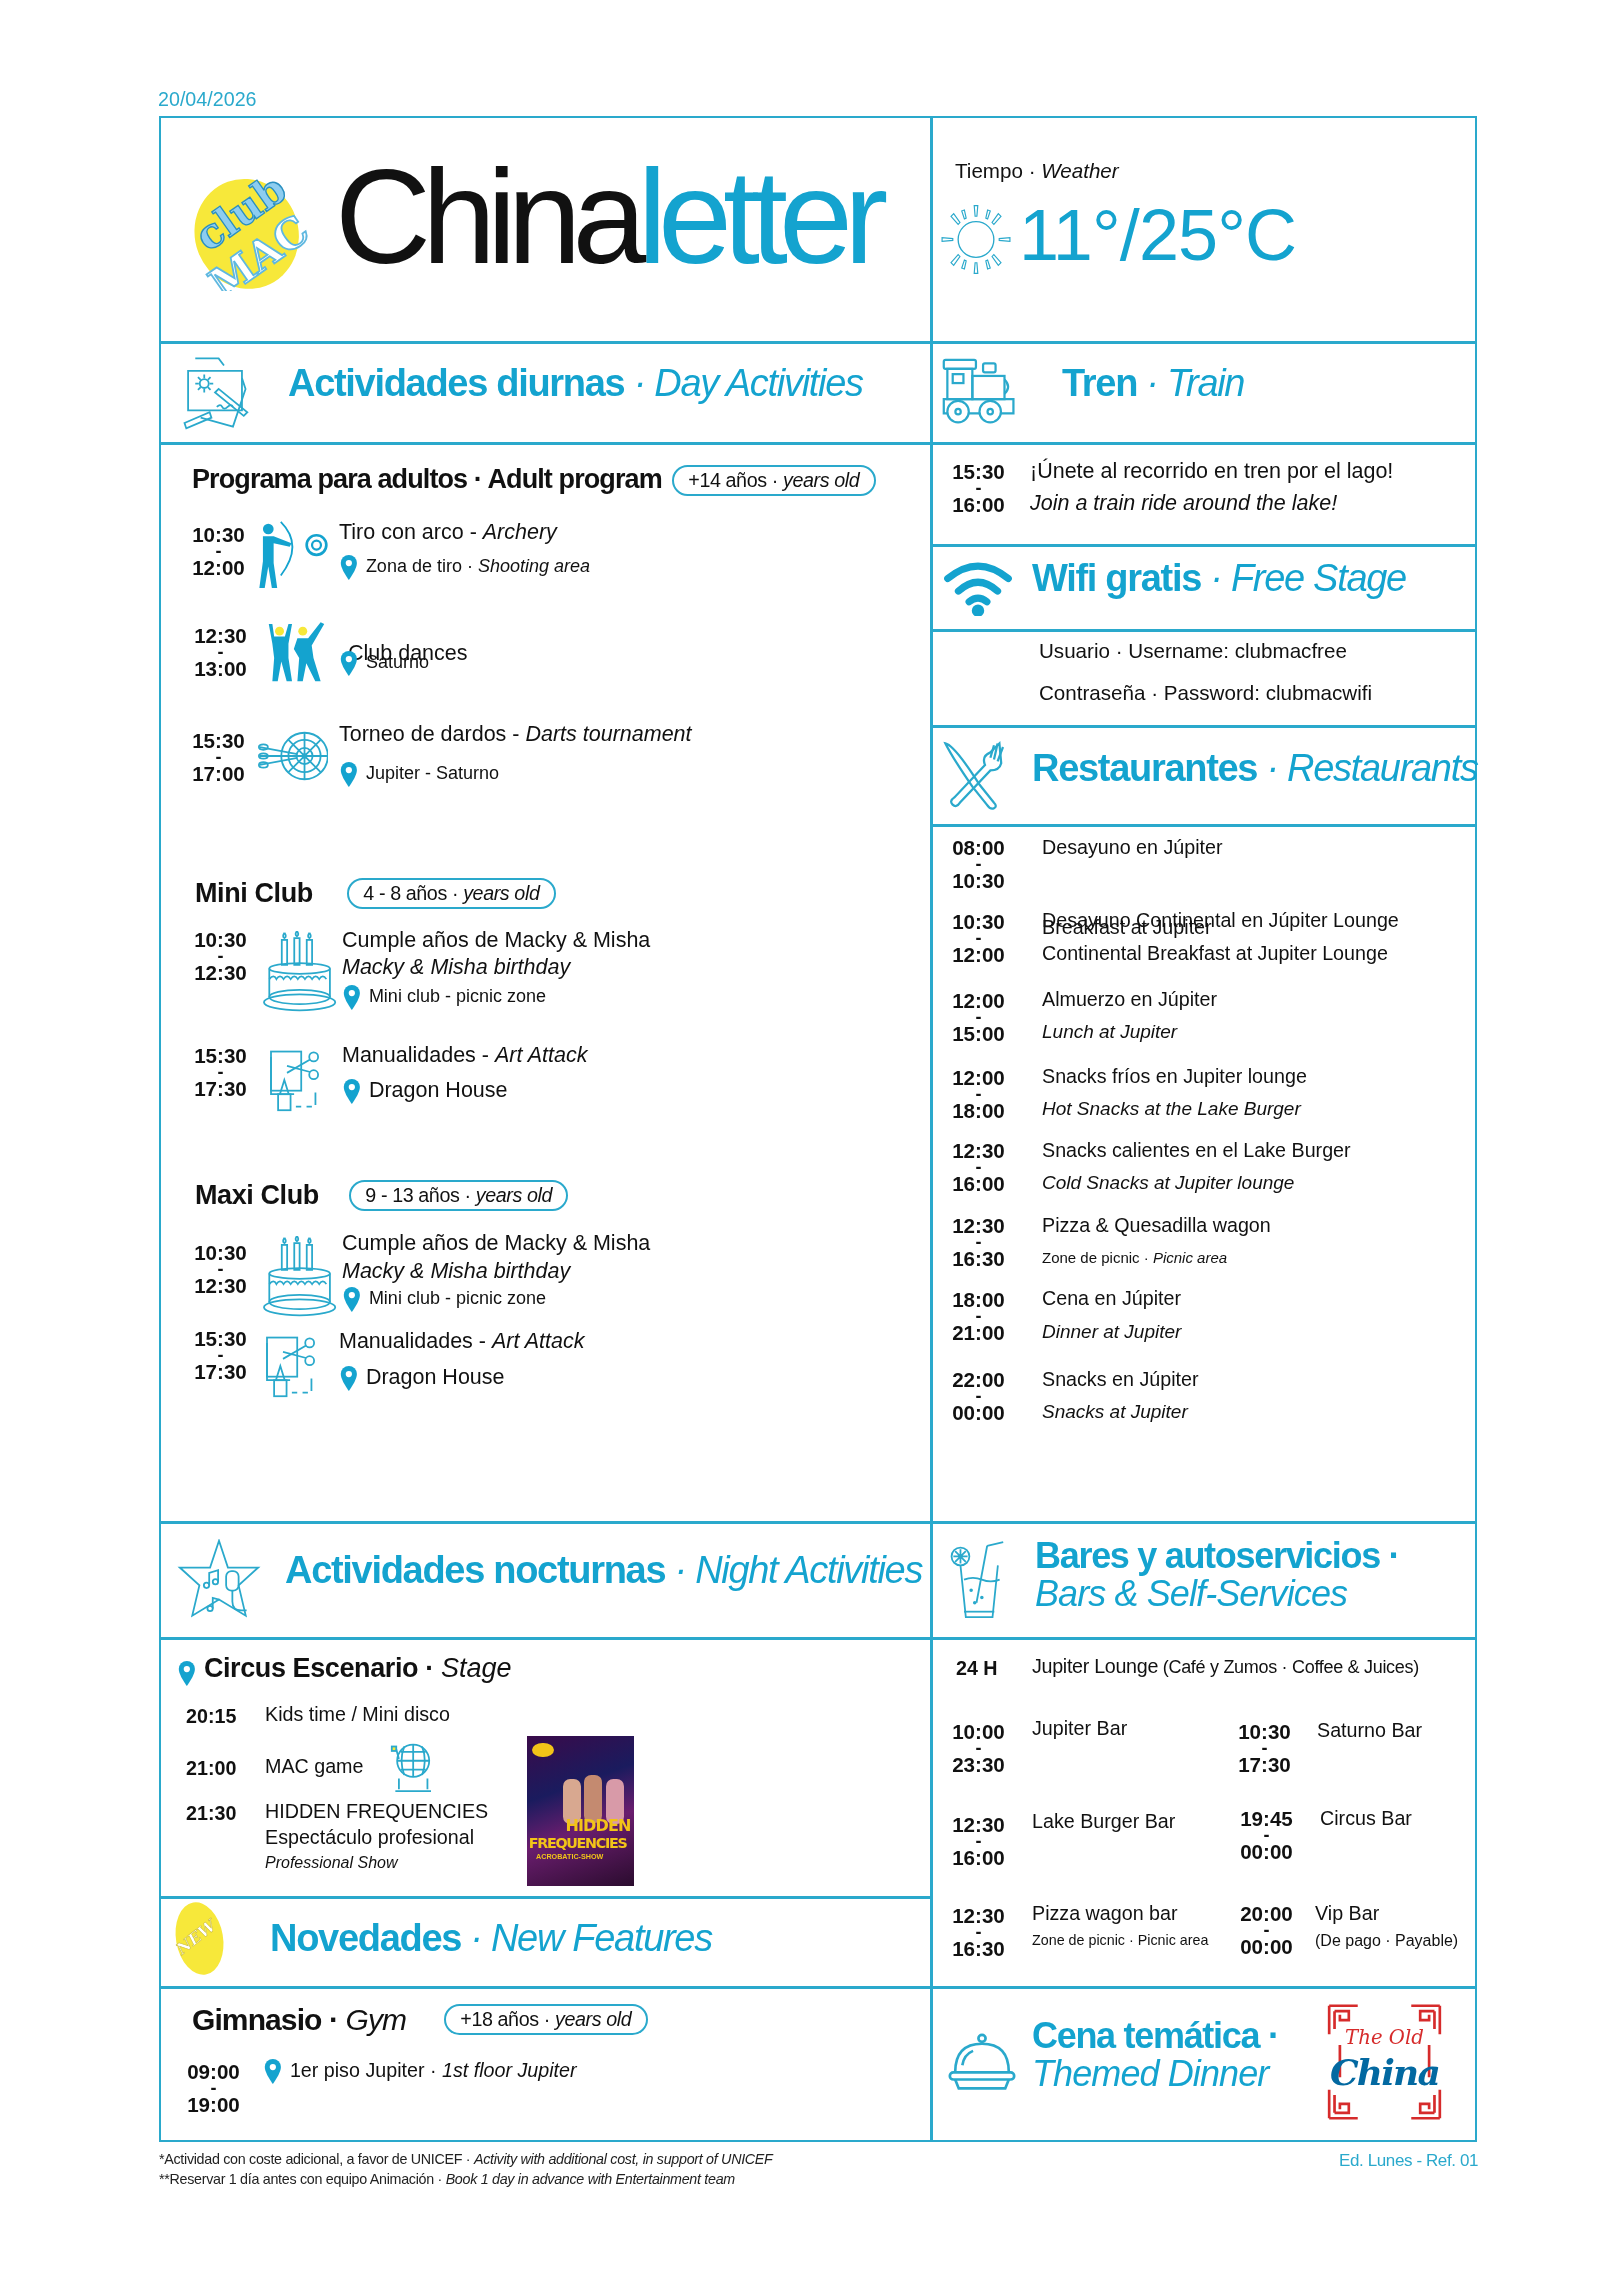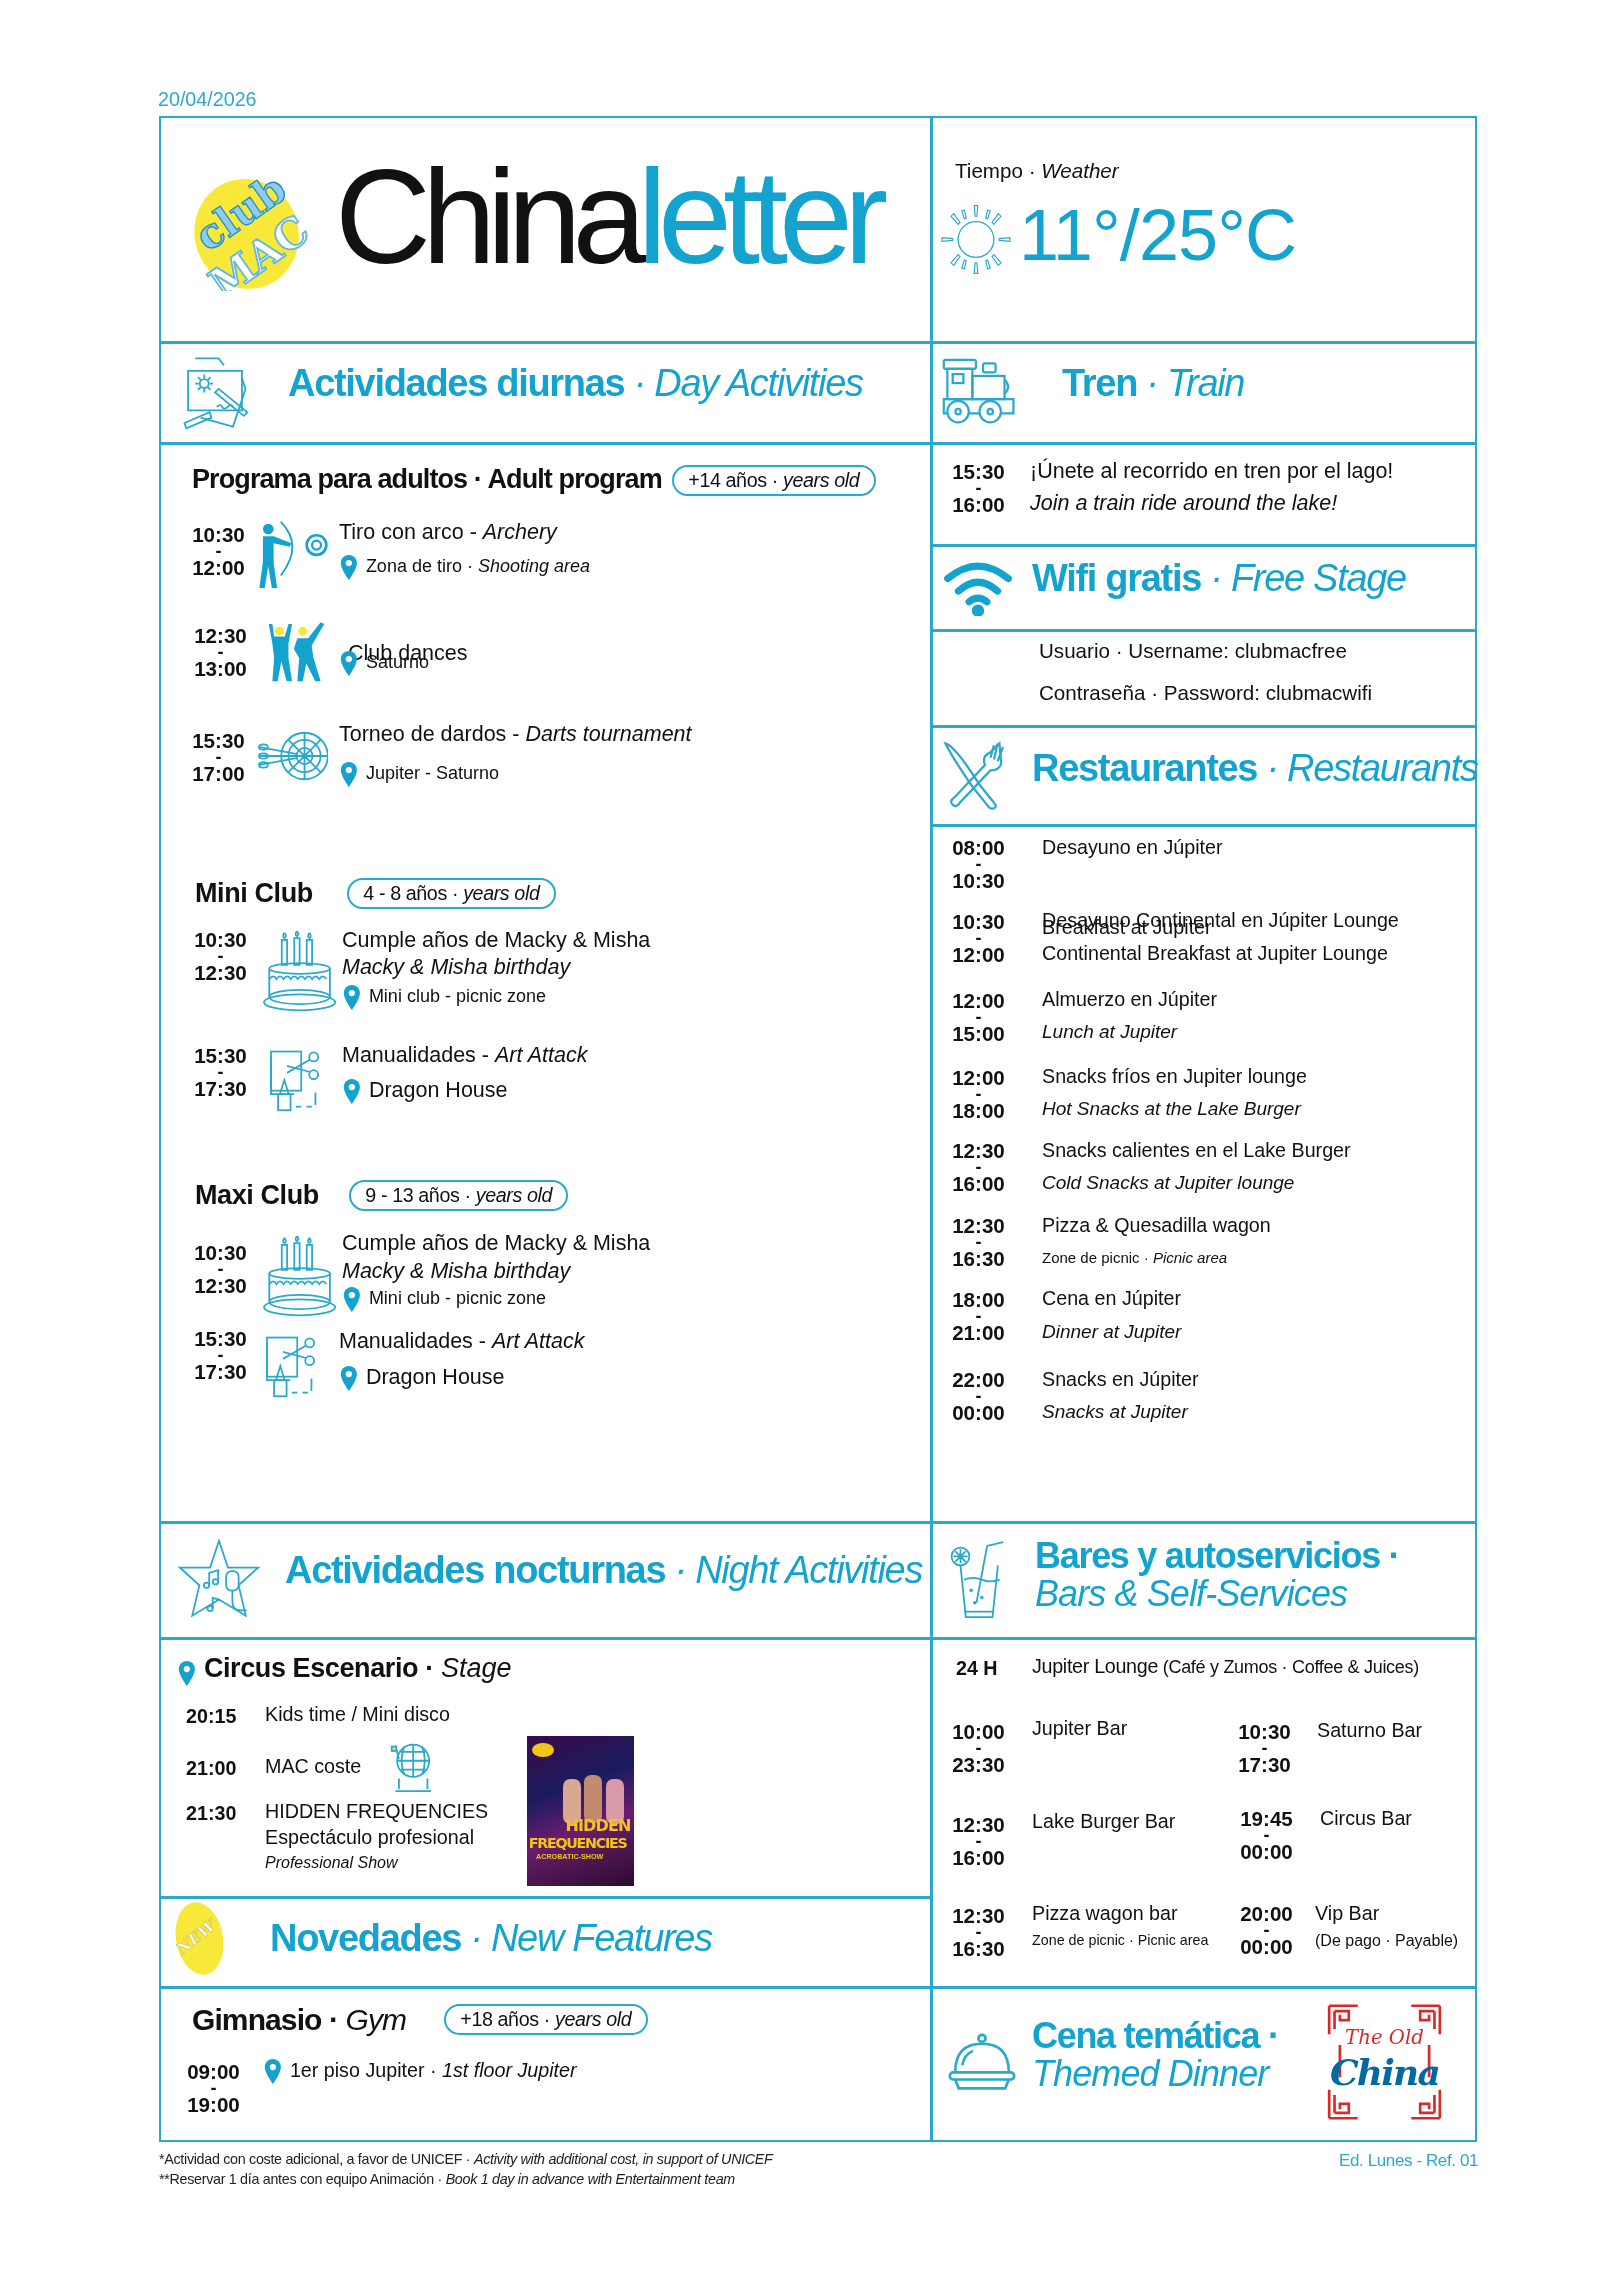--- a/index.html
+++ b/index.html
@@ -358,21 +358,21 @@
   <svg class="pin" viewBox="0 0 22 30">
       <path d="M11 1a9 9 0 0 0-9 9c0 7 9 19 9 19s9-12 9-19a9 9 0 0 0-9-9z" fill="#14a3cf"></path>
       <circle cx="11" cy="10" r="3.5" fill="#fff"></circle>
     </svg><span class="b" style="font-size:27px; letter-spacing:-0.4px;">Circus Escenario · </span><span class="i" style="font-size:27px;">Stage</span>
 </div>
 
 <div class="abs b" style="left:186px; top:1705px; font-size:19.7px;">20:15</div>
 <div class="abs txt" style="left:265px; top:1700px; font-size:19.7px;">Kids time / Mini disco</div>
 
 <div class="abs b" style="left:186px; top:1757px; font-size:19.7px;">21:00</div>
-<div class="abs txt" style="left:265px; top:1752px; font-size:19.7px;">MAC coste</div>
+<div class="abs txt" style="left:265px; top:1752px; font-size:19.7px;">MAC game</div>
 <div class="abs" style="left:390px; top:1741px;">
   <svg width="41" height="52" viewBox="0 0 46 58" fill="none" stroke="#2aa9cc" stroke-width="2">
     <circle cx="26" cy="22" r="18"></circle>
       <path d="M8 22h36M26 4v36M12 12h28M12 32h28M16 6 q-6 16 0 32M36 6 q6 16 0 32"></path>
     <rect x="2" y="6" width="5" height="5" fill="#f7e83a" stroke="#2aa9cc"></rect>
       <path d="M7 9 L10 20"></path>
     <path d="M10 42 L10 54 M42 42 L42 54 M6 56 h40"></path>
   </svg>
 </div>
 

